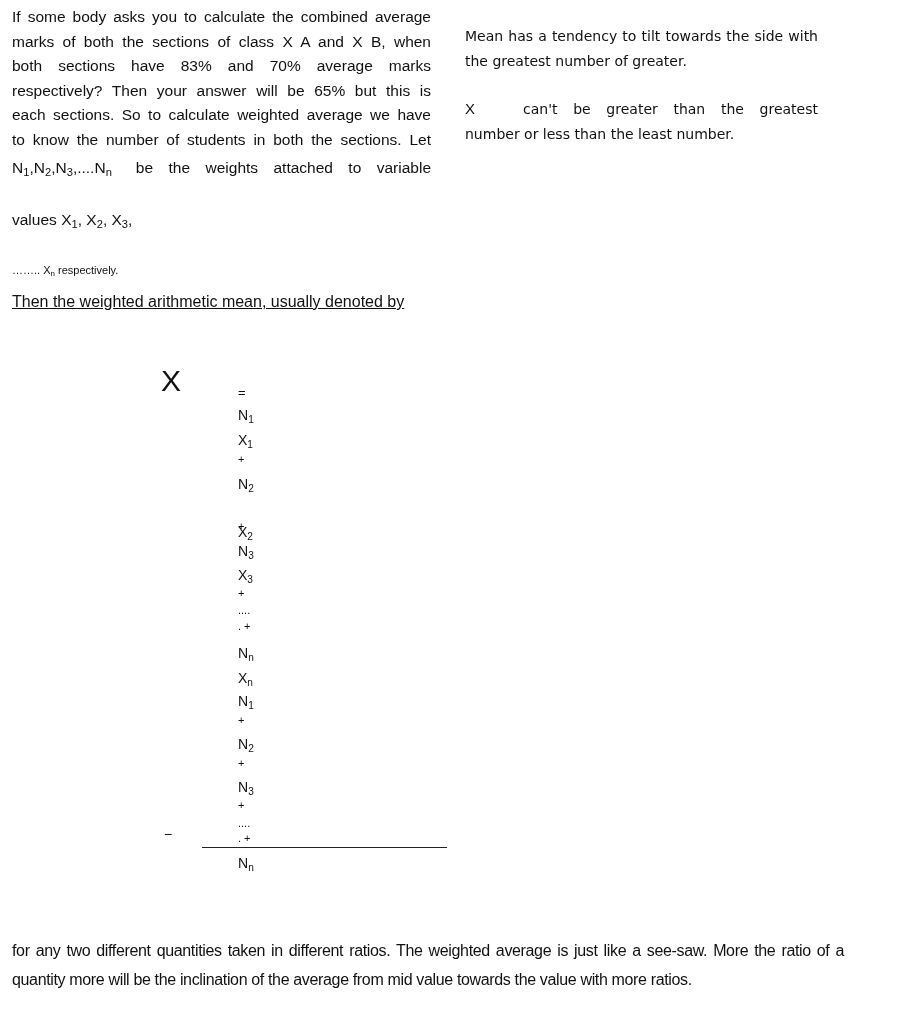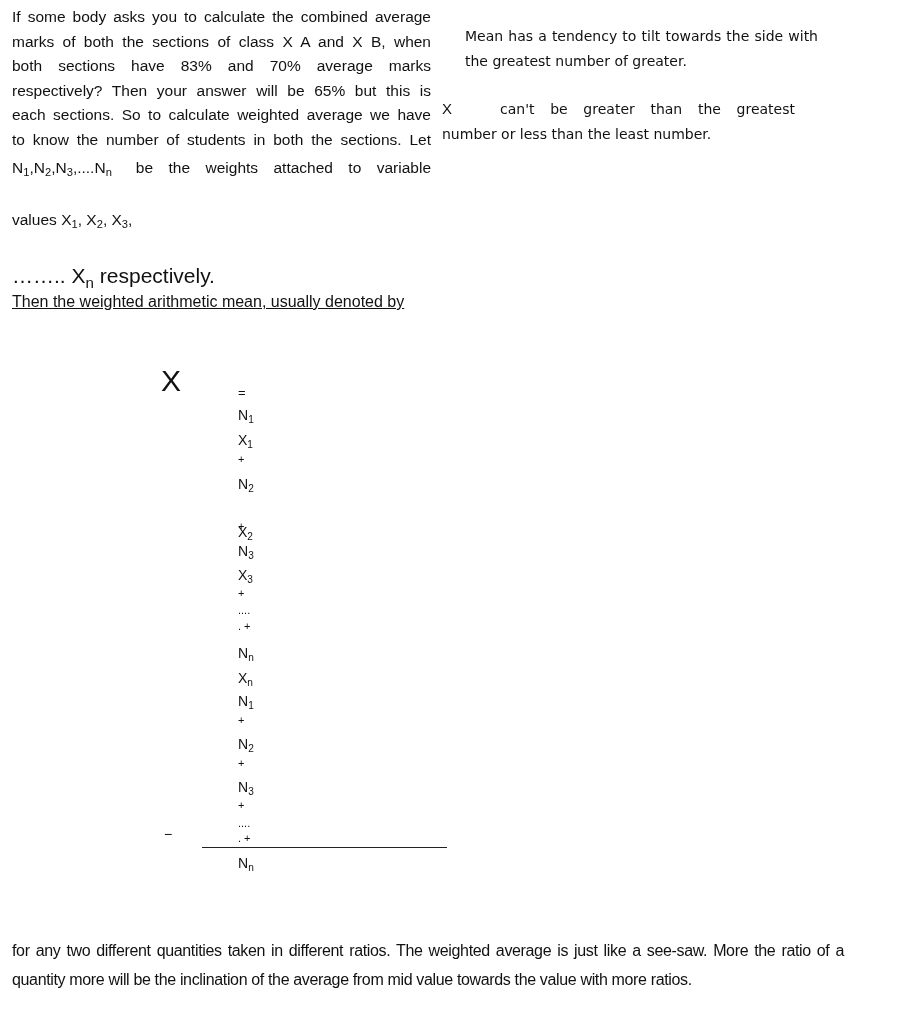--- a/index.html
+++ b/index.html
@@ -4,25 +4,25 @@
 <style>
   html, body { margin: 0; padding: 0; background: #ffffff; }
   body { width: 906px; height: 1024px; position: relative; overflow: hidden; color: #111; font-family: "Liberation Sans", sans-serif; }
   .abs { position: absolute; }
   .para { font-size: 15.5px; line-height: 24.6px; text-align: justify; text-align-last: left; }
   #left-para { left: 12px; top: 5px; width: 419px; }
   #left-para .line { display: block; height: 24.6px; white-space: nowrap; }
   .j { text-align: justify; text-align-last: justify; display: block; }
   sub { font-size: 0.72em; vertical-align: -0.3em; line-height: 0; }
   #vals-line { left: 12px; top: 211px; font-size: 15.5px; }
-  #xn-line { left: 12px; top: 264px; font-size: 21px; }
+  #xn-line { left: 12px; top: 264px; font-size: 11px; }
   #then-line { left: 12px; top: 292px; width: 410px; font-size: 16px; line-height: 20px; text-decoration: underline; }
   .side { font-family: "DejaVu Sans", sans-serif; font-size: 14px; line-height: 24.5px; }
   #side1 { left: 465px; top: 24px; width: 353px; }
-  #side2 { left: 442px; top: 97px; width: 353px; }
+  #side2 { left: 465px; top: 97px; width: 353px; }
   #big-x { left: 161px; top: 364px; font-size: 30px; }
   .col { left: 238px; font-size: 14px; }
   .plus { font-size: 11px; }
   #frac-line { left: 202px; top: 847px; width: 245px; height: 0; border-top: 1.2px solid #222; }
   #minus { left: 164px; top: 826px; font-size: 14px; }
   #bottom-para { left: 12px; top: 937px; width: 832px; font-size: 16px; line-height: 28.5px; font-stretch: condensed; letter-spacing: -0.35px; }
 </style>
 </head>
 <body>
 

